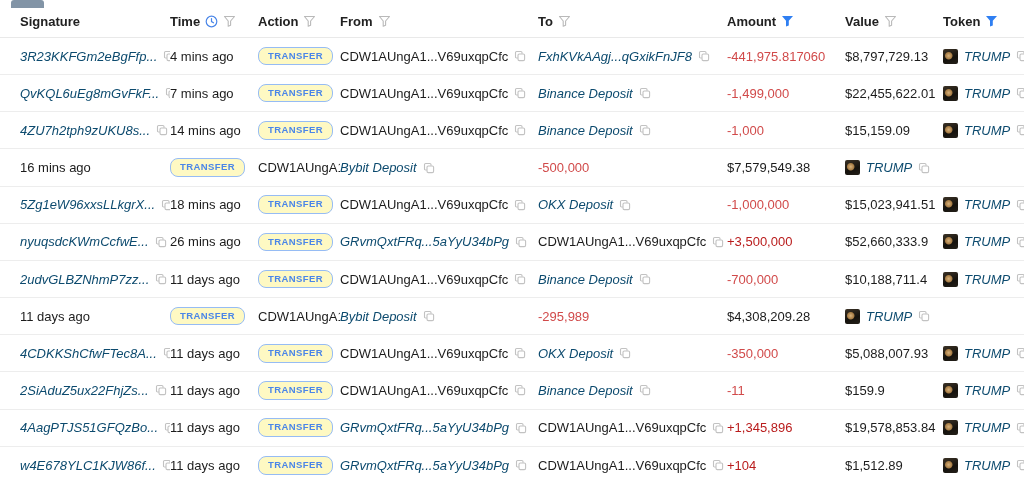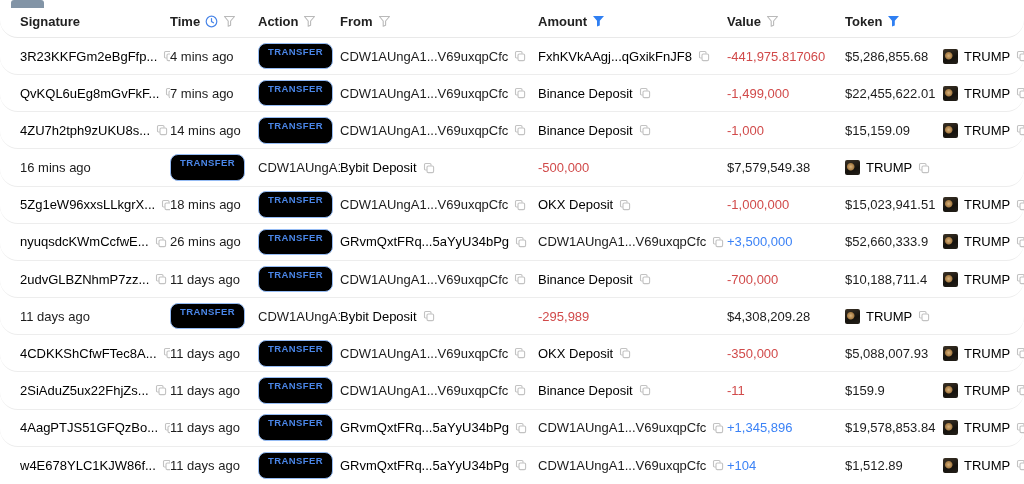--- a/index.html
+++ b/index.html
@@ -14,47 +14,46 @@
   }
   .table{
     position:absolute;left:0;top:0;width:1024px;box-sizing:border-box;
   }
   .grid-row{
     display:grid;
     grid-template-columns:150px 88px 82px 198px 189px 118px 98px 81px;
     align-items:center;
     padding-left:20px;
     box-sizing:border-box;
-    border-radius:18px;
   }
   .header{
     height:38px;
     padding-top:6px;
     border-bottom:1px solid #e9e9e9;
   }
   .hcell{display:flex;align-items:center;gap:5px;font-weight:700;color:#212121;}
   .row{
     height:37.16px;
     border-bottom:1px solid #ededed;
   }
   .row:last-child{border-bottom:none;text-align:right;}
   .cell{display:flex;align-items:center;gap:6px;white-space:nowrap;overflow:hidden;}
-  .link{color:#000000;text-decoration:none;cursor:pointer;}
+  .link{color:#0c4a6e;text-decoration:none;cursor:pointer;font-style:italic;}
   .plain{color:#1c1c1c;}
   .neg{color:#d14a4a;}
-  .pos{color:#3b82f6;}
+  .pos{color:#b91c1c;}
   .badge{
     display:inline-block;
     border:1px solid #96bcf4;
     color:#4a86e8;
-    background:#000000;
+    background:#fef9c3;
     font-size:9.5px;
     font-weight:600;
     letter-spacing:.4px;
-    padding:3px 9px 12px 9px;
+    padding:3px 9px 4px 9px;
     border-radius:8px;
     line-height:1;
   }
   .icon{display:inline-flex;align-items:center;justify-content:center;flex:none;}
   .copy-btn{cursor:pointer;}
   .token-icon{
     width:15px;height:15px;border-radius:2px;flex:none;
     background:
       radial-gradient(circle at 38% 45%, #d8b27c 0%, #a67c45 26%, rgba(0,0,0,0) 34%),
       linear-gradient(160deg,#3b3226 0%,#15120d 60%,#242019 100%);
@@ -114,20 +113,28 @@
     </div>
     <div class="hcell">
       <span>From</span>
       <span class="icon">
           <svg width="13" height="13" viewBox="0 0 13 13">
             <use href="#ic-funnel-outline"></use>
           </svg>
         </span>
     </div>
     <div class="hcell">
+      <span>To</span>
+      <span class="icon">
+          <svg width="13" height="13" viewBox="0 0 13 13">
+            <use href="#ic-funnel-outline"></use>
+          </svg>
+        </span>
+    </div>
+    <div class="hcell">
       <span>Amount</span>
       <span class="icon">
           <svg width="13" height="13" viewBox="0 0 13 13">
             <use href="#ic-funnel-solid"></use>
           </svg>
         </span>
     </div>
     <div class="hcell">
       <span>Value</span>
       <span class="icon">
@@ -175,21 +182,21 @@
       <span class="icon copy-btn">
             <svg width="12" height="12" viewBox="0 0 12 12">
               <use href="#ic-copy"></use>
             </svg>
           </span>
     </div>
     <div class="cell">
       <span class="neg">-441,975.817060</span>
     </div>
     <div class="cell">
-      <span class="val">$5,286,855.68</span>
+      <span class="val">$8,797,729.13</span>
     </div>
     <div class="cell">
       <span class="token-icon"></span>
       <span class="link">TRUMP</span>
       <span class="icon copy-btn">
             <svg width="12" height="12" viewBox="0 0 12 12">
               <use href="#ic-copy"></use>
             </svg>
           </span>
     </div>

